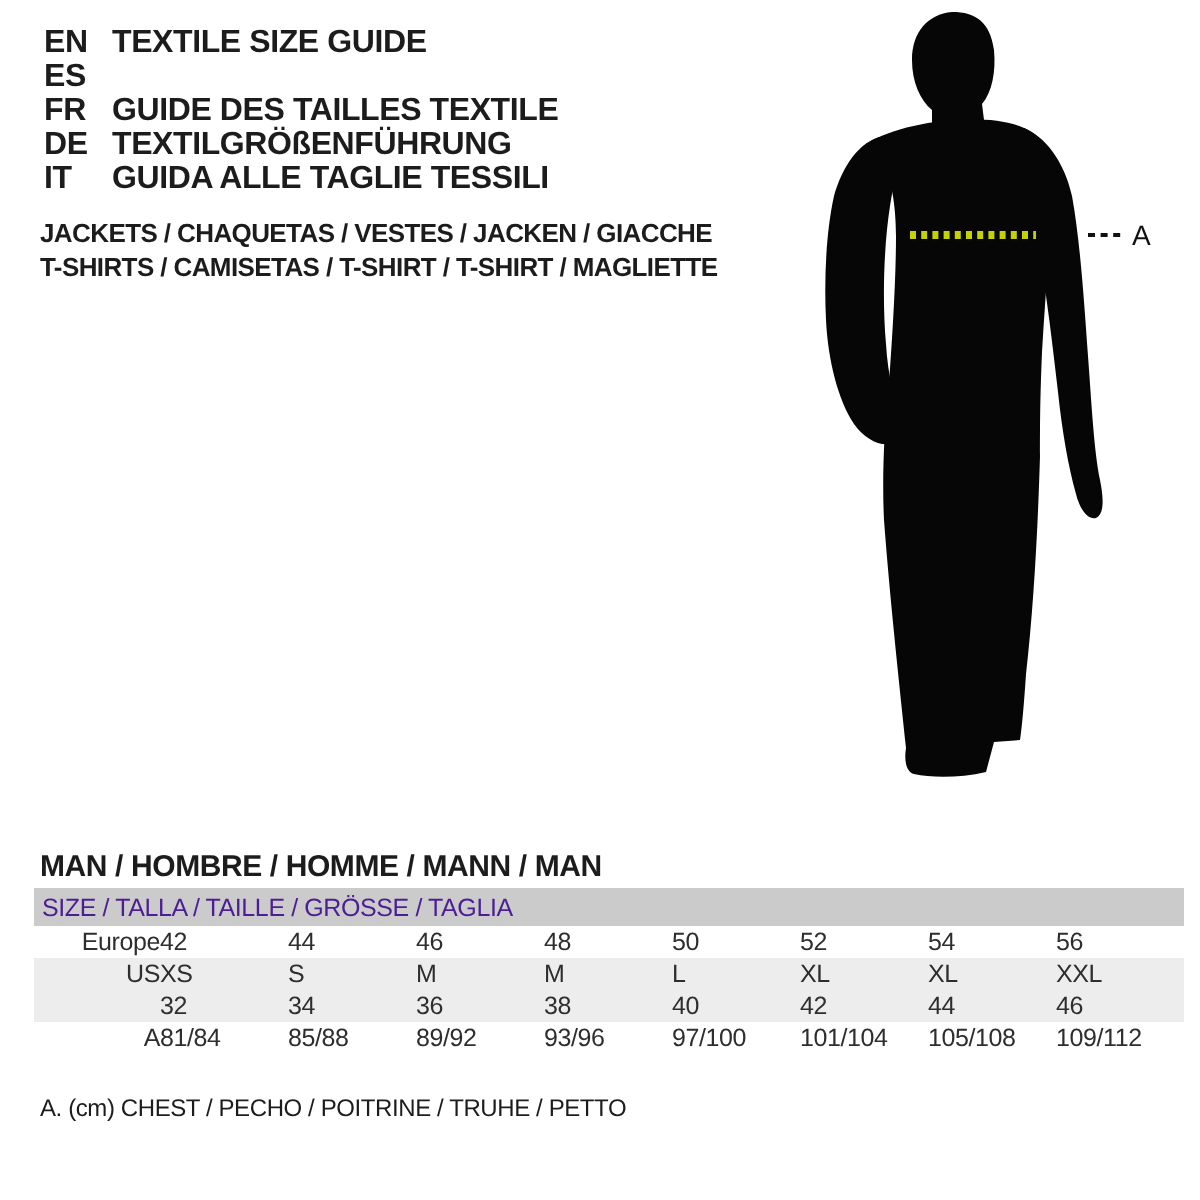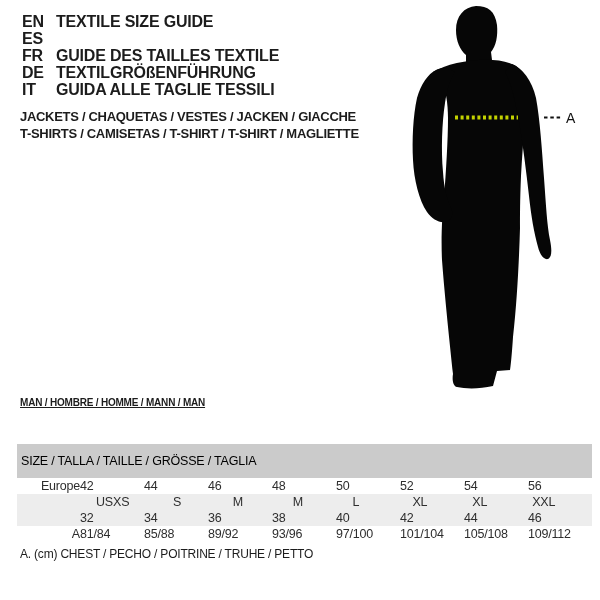--- a/index.html
+++ b/index.html
@@ -14,25 +14,25 @@
   .lang-code{width:34px;}
   .lang-label{white-space:nowrap;}
   
   .category-block{position:absolute;left:20px;top:108px;}
   .category-line{height:17px;line-height:17px;font-size:13px;font-weight:700;letter-spacing:-0.3px;white-space:nowrap;}
   
   .figure-wrap{position:absolute;left:400px;top:0;width:200px;height:400px;}
   .figure-wrap svg{display:block;}
   .measure-label{font-family:"Liberation Sans","DejaVu Sans",sans-serif;font-size:14px;font-weight:500;fill:#111;}
   
-  .man-line{position:absolute;left:20px;top:395px;height:15px;line-height:15px;font-size:10px;font-weight:700;letter-spacing:-0.2px;text-decoration:underline;}
+  .man-line{position:absolute;left:20px;top:426px;height:15px;line-height:15px;font-size:15px;font-weight:700;letter-spacing:-0.2px;}
   
   .size-table{position:absolute;left:17px;top:444px;width:575px;font-size:12.5px;color:#2e2e2e;}
-  .table-header{height:34px;display:flex;align-items:center;padding-left:4px;box-sizing:border-box;
-    letter-spacing:-0.2px;color:#000000;}
+  .table-header{height:19px;display:flex;align-items:center;padding-left:4px;box-sizing:border-box;
+    letter-spacing:-0.2px;color:#4c1d95;}
   .table-row{display:grid;grid-template-columns:63px repeat(8,1fr);height:16px;align-items:center;}
   .table-row .cell{text-align:left;letter-spacing:-0.2px;}
   .table-row .cell-label{text-align:right;padding-left:4px;}
   
   .footnote{position:absolute;left:20px;top:547px;height:15px;line-height:15px;font-size:12px;font-weight:400;letter-spacing:-0.2px;}
 </style>
 </head>
 <body>
 
 <div class="canvas">
@@ -92,21 +92,21 @@
       <div class="cell">42</div>
       <div class="cell">44</div>
       <div class="cell">46</div>
       <div class="cell">48</div>
       <div class="cell">50</div>
       <div class="cell">52</div>
       <div class="cell">54</div>
       <div class="cell">56</div>
     </div>
 
-    <div class="table-row" style="background:#ededed;padding-left:33px;">
+    <div class="table-row" style="background:#ededed;">
       <div class="cell cell-label">US</div>
       <div class="cell">XS</div>
       <div class="cell">S</div>
       <div class="cell">M</div>
       <div class="cell">M</div>
       <div class="cell">L</div>
       <div class="cell">XL</div>
       <div class="cell">XL</div>
       <div class="cell">XXL</div>
     </div>

